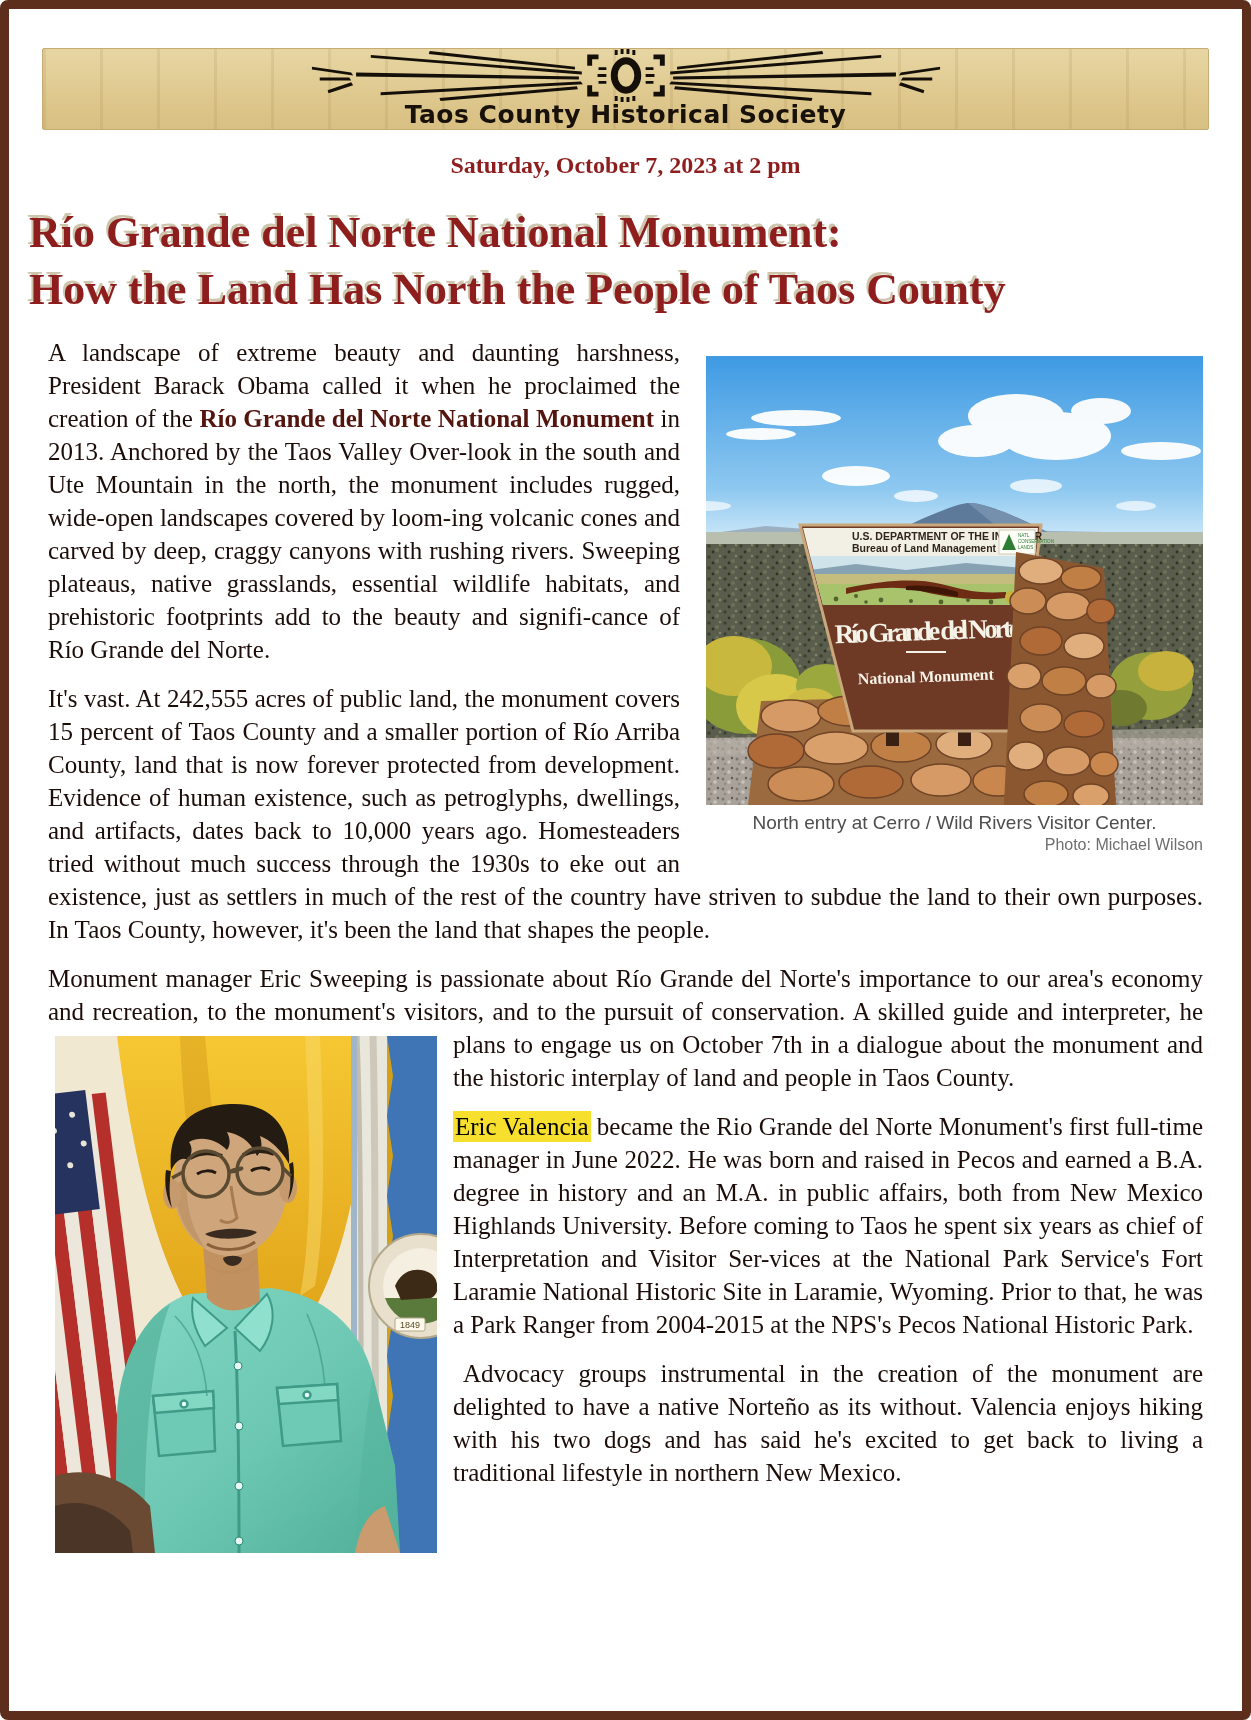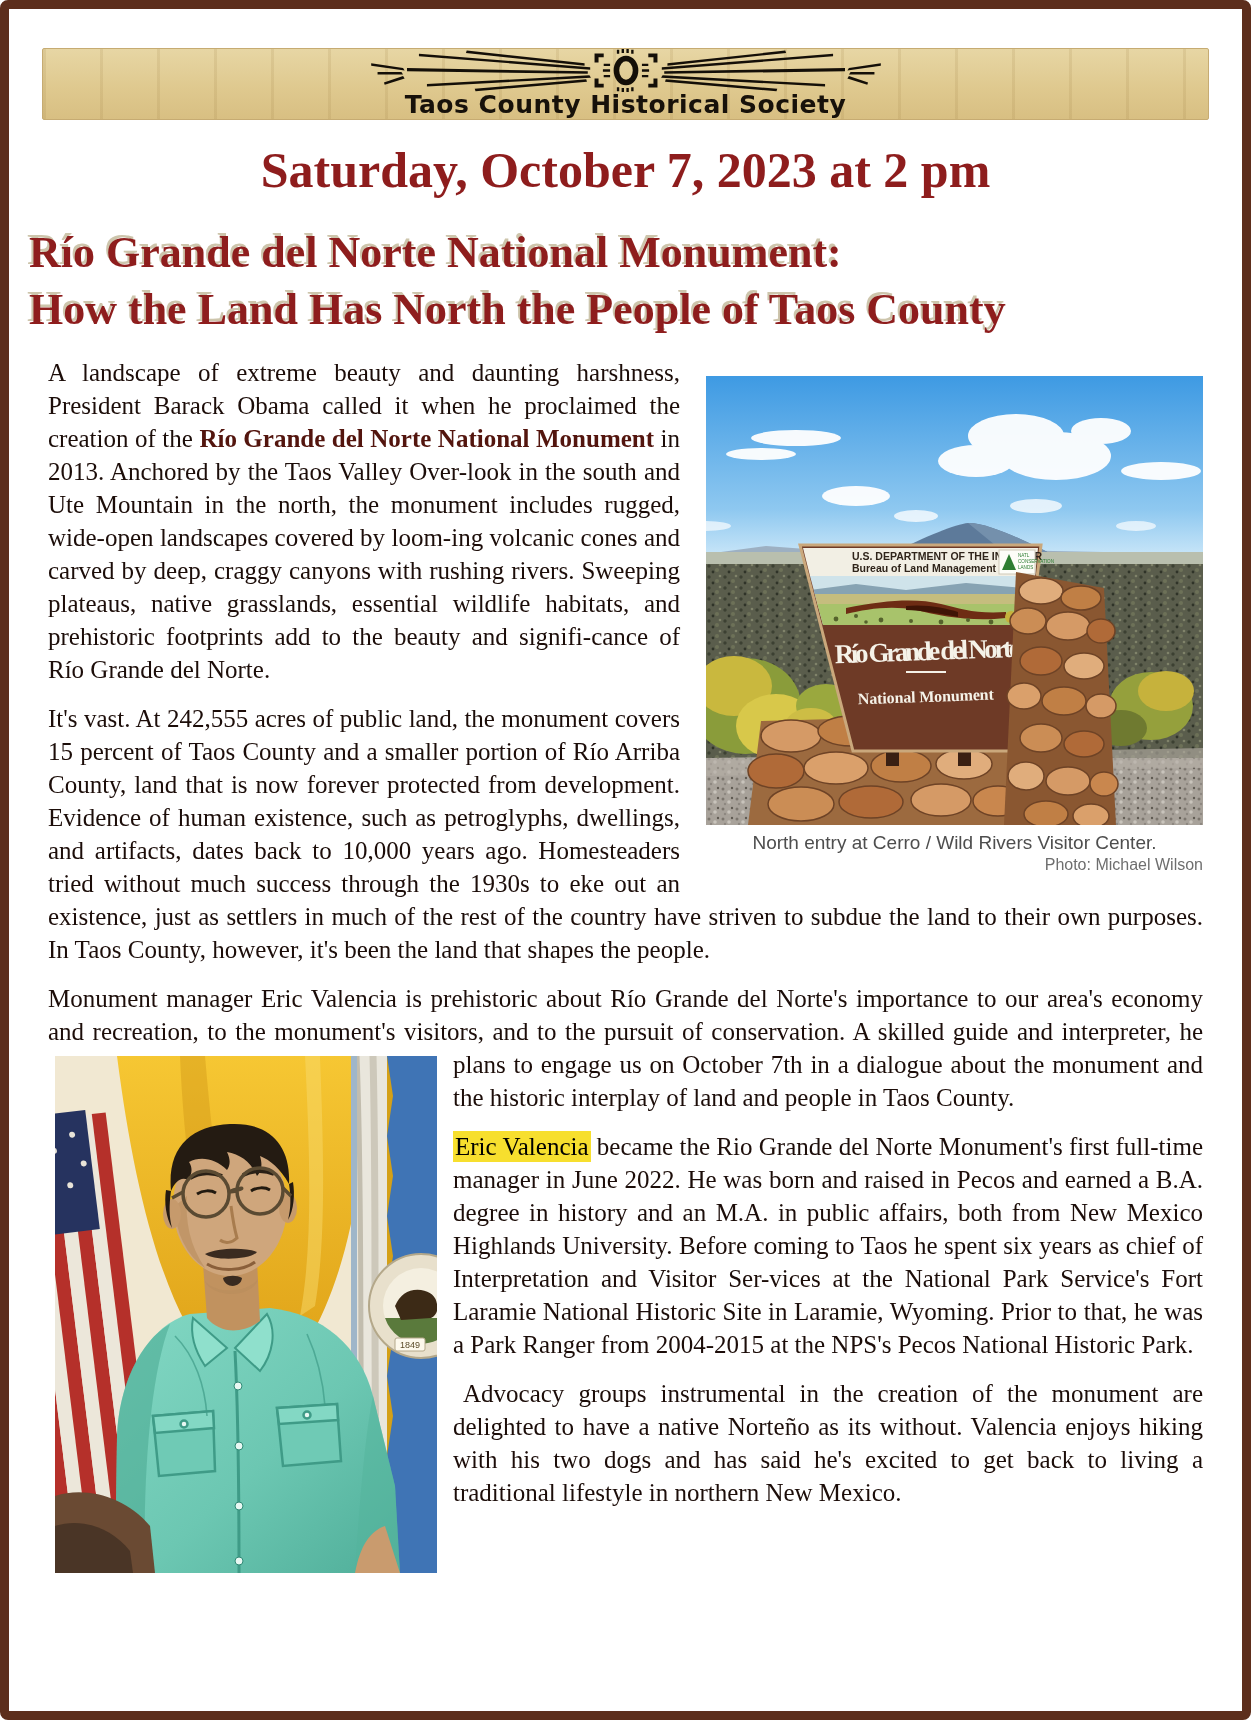--- a/index.html
+++ b/index.html
@@ -3,35 +3,35 @@
 <meta charset="utf-8">
 <style>
   html,body{margin:0;padding:0;background:#fff;}
   .page{
     position:relative; width:1251px; height:1720px; box-sizing:border-box;
     border:9px solid #5d2e1c; border-radius:8px; background:#fff; overflow:hidden;
     font-family:"Liberation Serif", serif;
   }
   
   .banner{
-    margin:39px 33px 0; height:72px; box-sizing:border-box;
+    margin:39px 33px 0; height:82px; box-sizing:border-box;
     border:1px solid #c6ab72; border-radius:2px;
     background:
       repeating-linear-gradient(90deg, rgba(150,118,58,.14) 0 3px, rgba(0,0,0,0) 3px 57px),
       linear-gradient(180deg,#e7d6a4 0%,#dfc98f 55%,#d8bf82 100%);
     display:flex; flex-direction:column; align-items:center; justify-content:center;
   }
   .banner svg{display:block;}
   .banner-text{
     font-family:"DejaVu Sans", sans-serif; font-weight:bold; font-size:25px;
     color:#17110a; letter-spacing:.5px; margin-top:-2px;
   }
   
   .event-date{
-    margin-top:22px; text-align:center; font-weight:bold; font-size:50px;
+    margin-top:22px; text-align:center; font-weight:bold; font-size:24px;
     color:#8e1d1d; line-height:1.15;
   }
   .event-venue{
     text-align:center; font-weight:bold; font-size:31px; color:#8e1d1d; line-height:1.15;
   }
   .main-title{
     margin:24px 20px 0; text-align:left; font-weight:bold; font-size:44px;
     color:#8e1d1d; line-height:1.3;
     text-shadow:-2px -3px 0 rgba(155,140,90,.5);
   }
@@ -256,21 +256,21 @@
         </svg>
         <span class="cap1">North entry at Cerro / Wild Rivers Visitor Center.</span>
         <span class="cap2">Photo: Michael Wilson</span>
       </span>
       <span>A landscape of extreme beauty and daunting harshness, President Barack Obama called it when he proclaimed the creation of the </span><b class="maroon">Río Grande del Norte National Monument</b><span> in 2013. Anchored by the Taos Valley Over-look in the south and Ute Mountain in the north, the monument includes rugged, wide-open landscapes covered by loom-ing volcanic cones and carved by deep, craggy canyons with rushing rivers. Sweeping plateaus, native grasslands, essential wildlife habitats, and prehistoric footprints add to the beauty and signifi-cance of Río Grande del Norte.</span>
     </p>
 
     <p>It's vast. At 242,555 acres of public land, the monument covers 15 percent of Taos County and a smaller portion of Río Arriba County, land that is now forever protected from development. Evidence of human existence, such as petroglyphs, dwellings, and artifacts, dates back to 10,000 years ago. Homesteaders tried without much success through the 1930s to eke out an existence, just as settlers in much of the rest of the country have striven to subdue the land to their own purposes. In Taos County, however, it's been the land that shapes the people.</p>
 
     <p>
-      <span>Monument manager Eric Valencia is prehistoric about Río Grande del Norte's importance to our area's economy and recreation, to the monument's visitors, and to the pursuit of conservation. A skilled guide </span><span class="fig-left">
+      <span>Monument manager Eric Sweeping is passionate about Río Grande del Norte's importance to our area's economy and recreation, to the monument's visitors, and to the pursuit of conservation. A skilled guide </span><span class="fig-left">
         <svg width="382" height="517" viewBox="0 0 382 517">
           <defs>
             <linearGradient id="shirt" x1="0" y1="0" x2="1" y2="1">
               <stop offset="0" stop-color="#83d8c4"></stop>
                 <stop offset=".55" stop-color="#6cc7b2"></stop>
                 <stop offset="1" stop-color="#4fae99"></stop>
             </linearGradient>
             <linearGradient id="nmflag" x1="0" y1="0" x2="0" y2="1">
               <stop offset="0" stop-color="#f6c733"></stop>
                 <stop offset="1" stop-color="#dd9f16"></stop>

